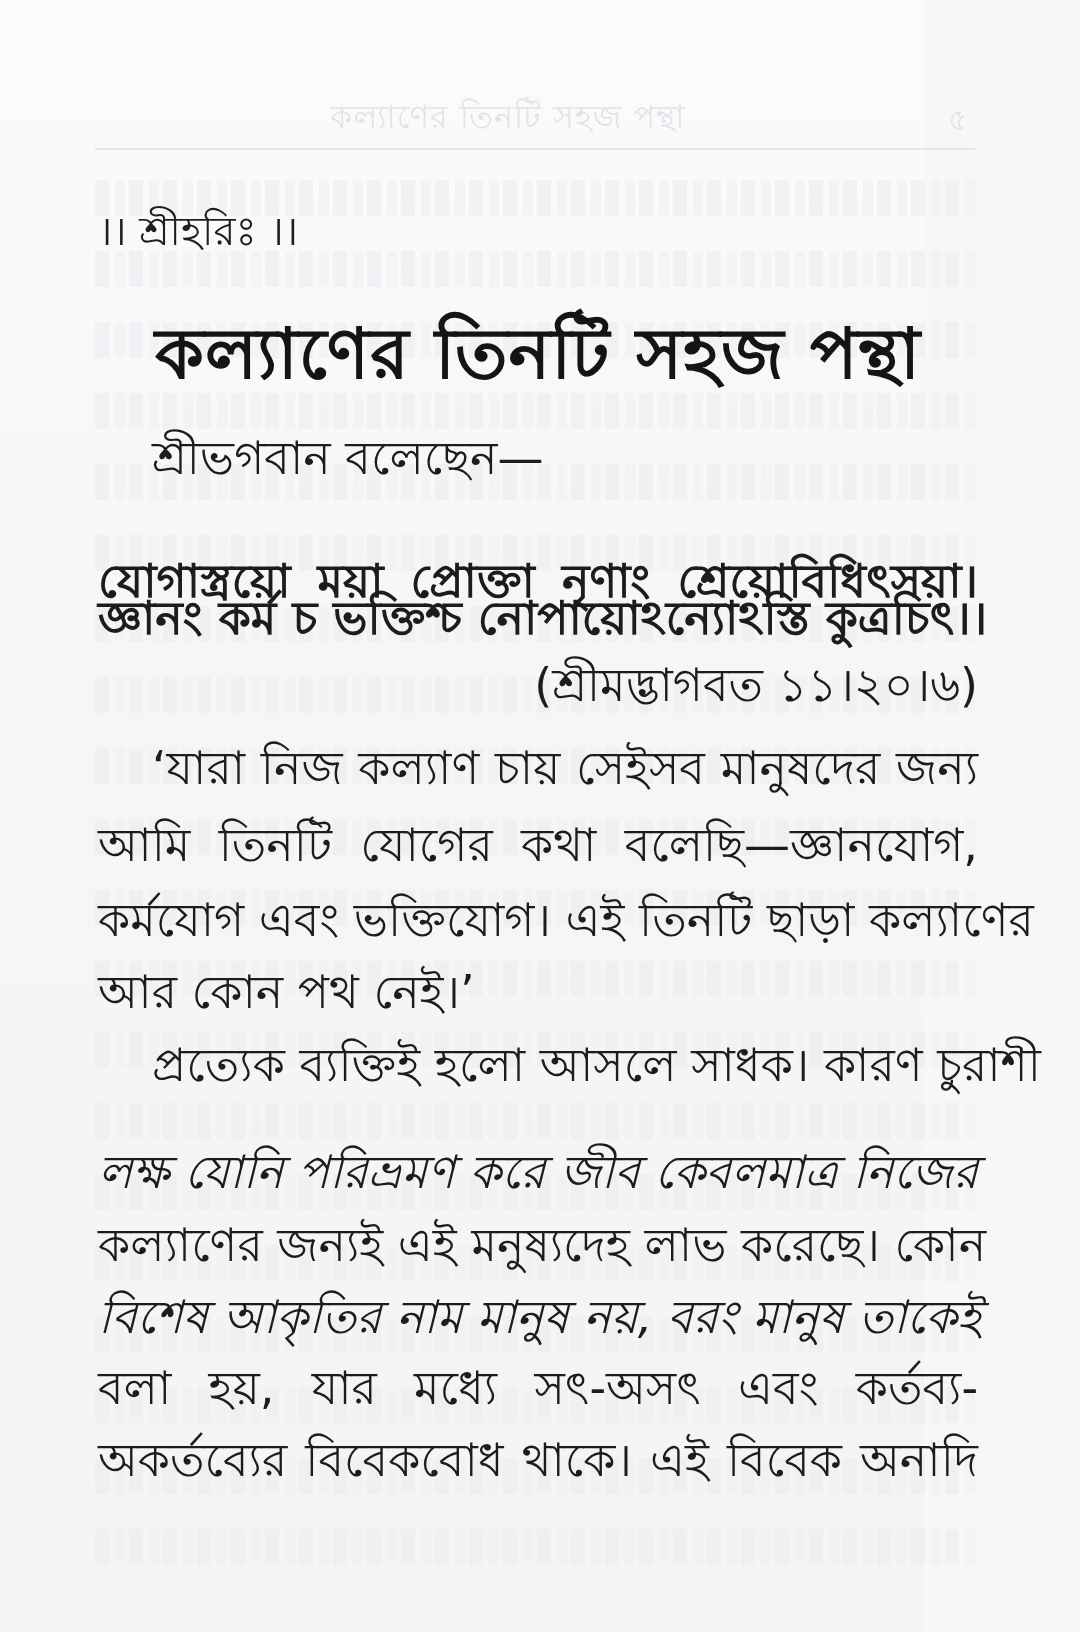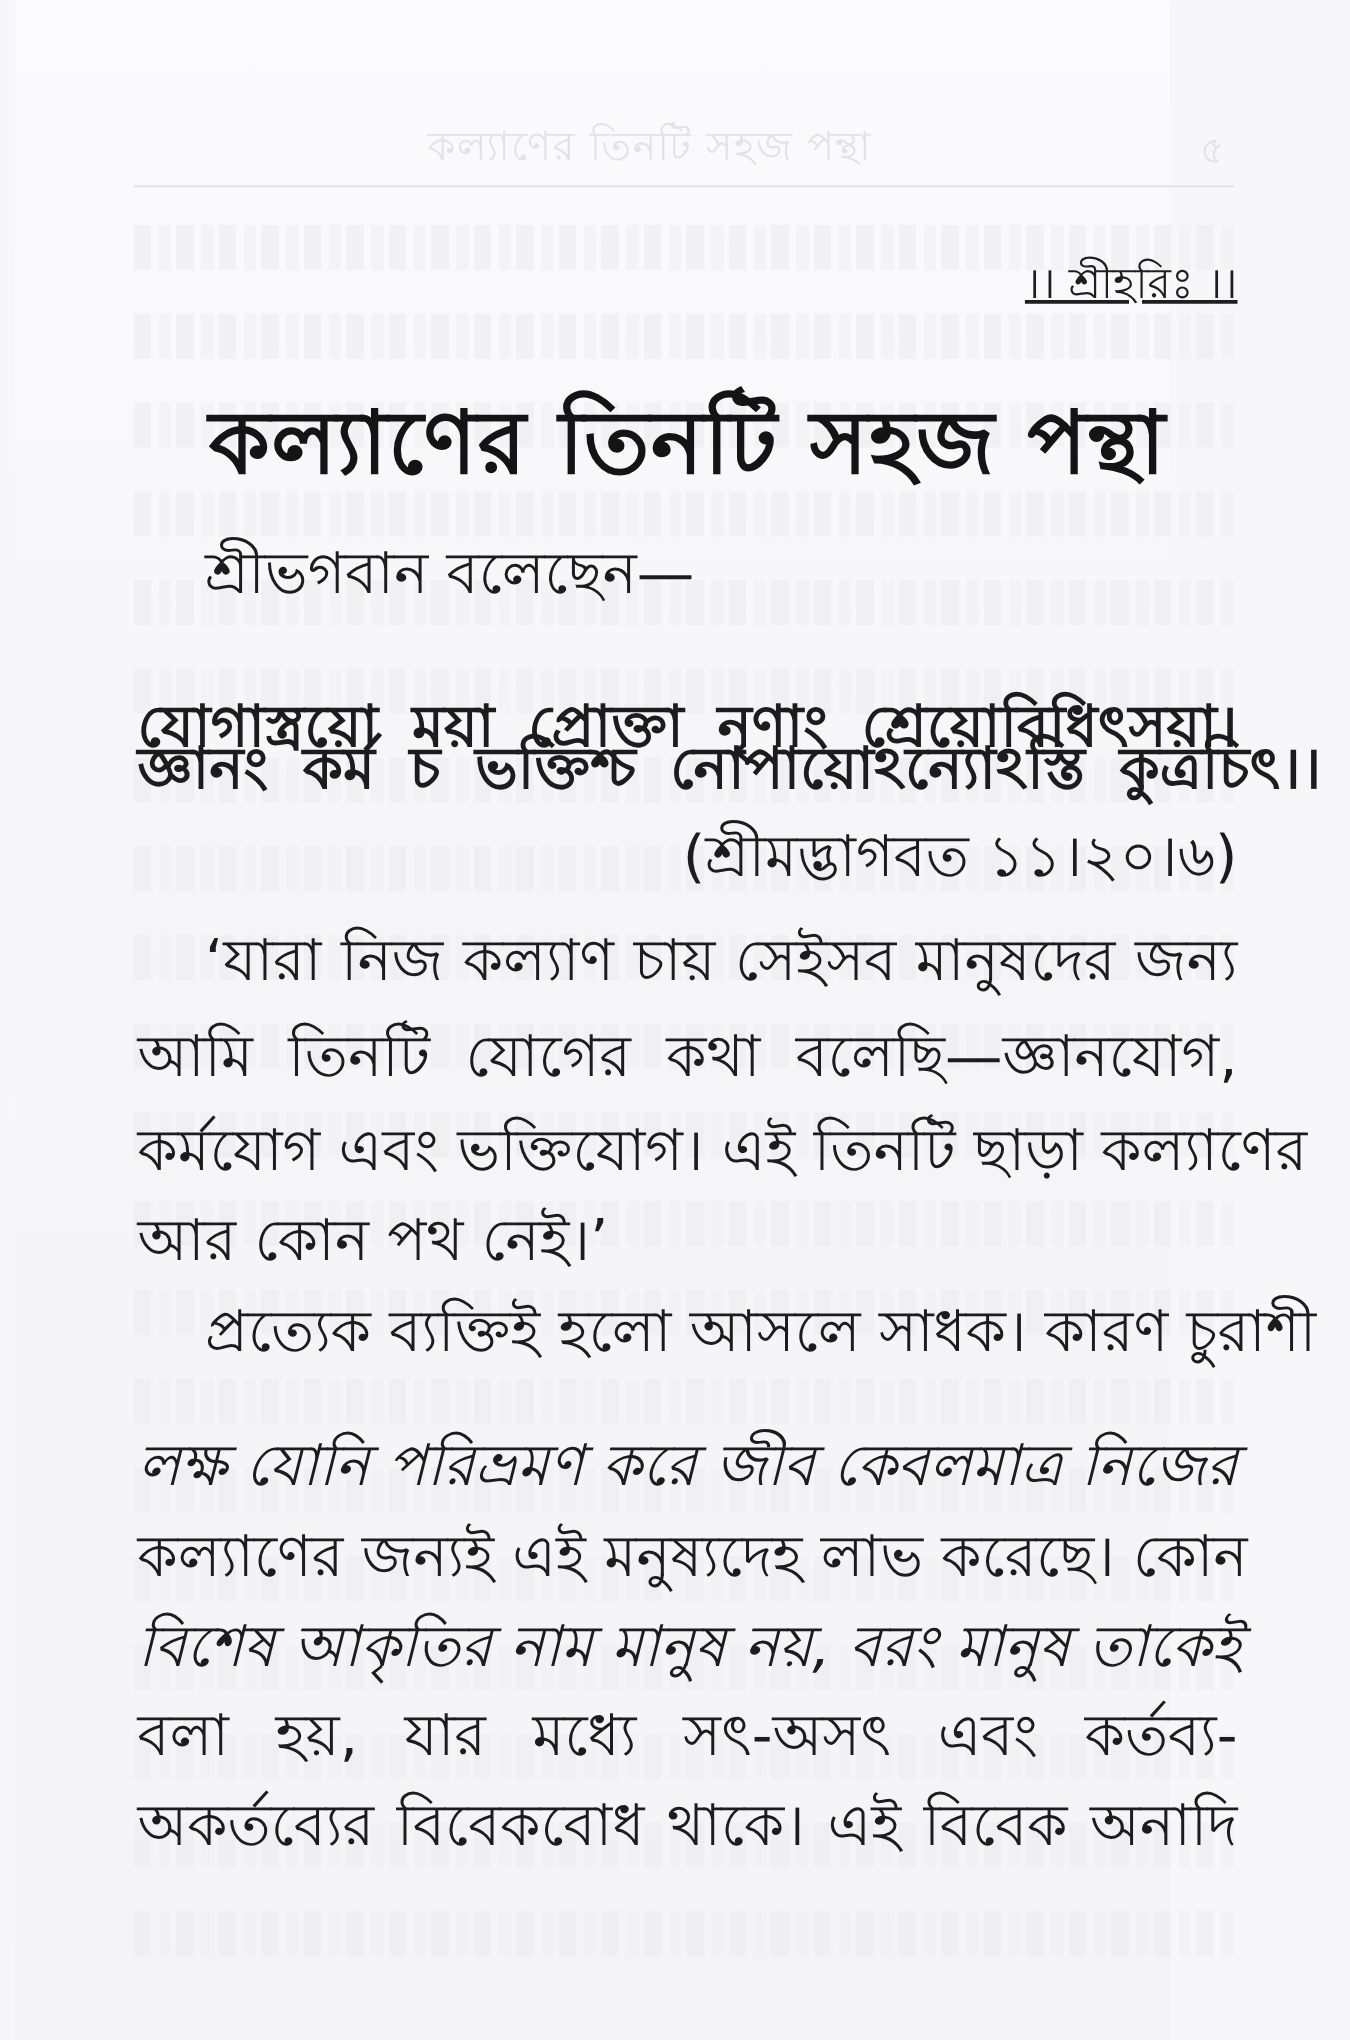--- a/index.html
+++ b/index.html
@@ -10,21 +10,21 @@
       width: 1080px;
       height: 1632px;
       background: #f7f6f8;
       position: relative;
       overflow: hidden;
       font-family: "DejaVu Sans", "Liberation Sans", sans-serif;
       color: #1a1a1a;
     }
     .page {
       position: absolute;
-      left: 12px; top: 0;
+      left: 0; top: 0;
       width: 924px; height: 1632px;
       background: linear-gradient(180deg, #fbfafc 0%, #f6f5f7 40%, #f4f3f5 100%);
     }
     
     .ghost-header {
       position: absolute;
       top: 92px;
       left: 330px;
       font-size: 32px;
       color: #e3e2e6;
@@ -61,24 +61,23 @@
       position: absolute;
       left: 98px;
       top: 0;
       width: 880px;
     }
     .invocation {
       position: absolute;
       top: 200px;
       left: 0;
       width: 880px;
-      text-align: right;
-      font-size: 34px;
+      text-align: left;
+      font-size: 40px;
       color: #1e1e1e;
-      text-decoration: underline;
     }
     .title {
       position: absolute;
       top: 300px;
       left: 0;
       width: 880px;
       text-align: center;
       font-size: 70px;
       font-weight: bold;
       color: #141414;
@@ -134,21 +133,21 @@
 
   <div class="content">
 
     <div class="invocation">।। শ্রীহরিঃ ।।</div>
 
     <div class="title">কল্যাণের তিনটি সহজ পন্থা</div>
 
     <div class="line indent" style="top:428px;">শ্রীভগবান বলেছেন—</div>
 
     <div class="line justify bold" style="top:510px;margin-top:41px;">যোগাস্ত্রয়ো ময়া প্রোক্তা নৃণাং শ্রেয়োবিধিৎসয়া।</div>
-    <div class="line justify bold" style="top:588px;font-family:Liberation Mono, monospace;">জ্ঞানং কর্ম চ ভক্তিশ্চ নোপায়োঽন্যোঽস্তি কুত্রচিৎ।।</div>
+    <div class="line justify bold" style="top:588px;">জ্ঞানং কর্ম চ ভক্তিশ্চ নোপায়োঽন্যোঽস্তি কুত্রচিৎ।।</div>
     <div class="line right" style="top:655px;">(শ্রীমদ্ভাগবত ১১।২০।৬)</div>
 
     <div class="line justify indent" style="top:738px;">‘যারা নিজ কল্যাণ চায় সেইসব মানুষদের জন্য</div>
     <div class="line justify" style="top:815px;">আমি তিনটি যোগের কথা বলেছি—জ্ঞানযোগ,</div>
     <div class="line justify" style="top:890px;">কর্মযোগ এবং ভক্তিযোগ। এই তিনটি ছাড়া কল্যাণের</div>
     <div class="line" style="top:962px;">আর কোন পথ নেই।’</div>
 
     <div class="line justify indent" style="top:1035px;">প্রত্যেক ব্যক্তিই হলো আসলে সাধক। কারণ চুরাশী</div>
     <div class="line justify" style="top:1142px;font-style:italic;">লক্ষ যোনি পরিভ্রমণ করে জীব কেবলমাত্র নিজের</div>
     <div class="line justify" style="top:1215px;">কল্যাণের জন্যই এই মনুষ্যদেহ লাভ করেছে। কোন</div>

